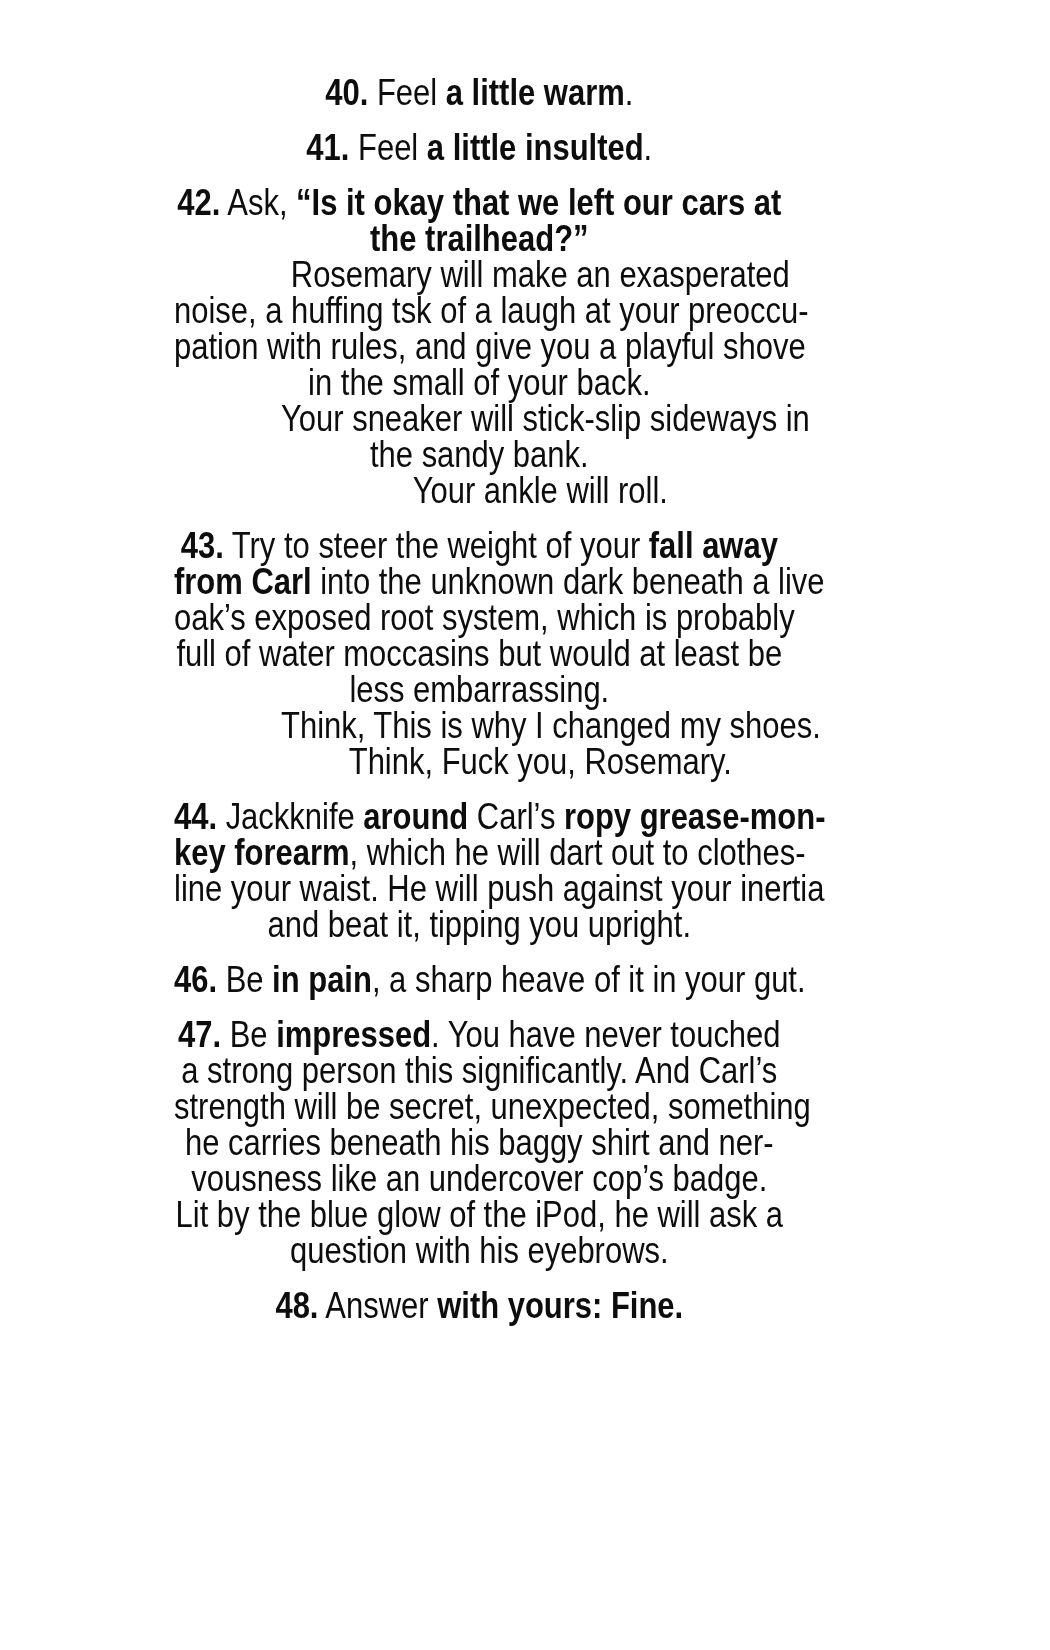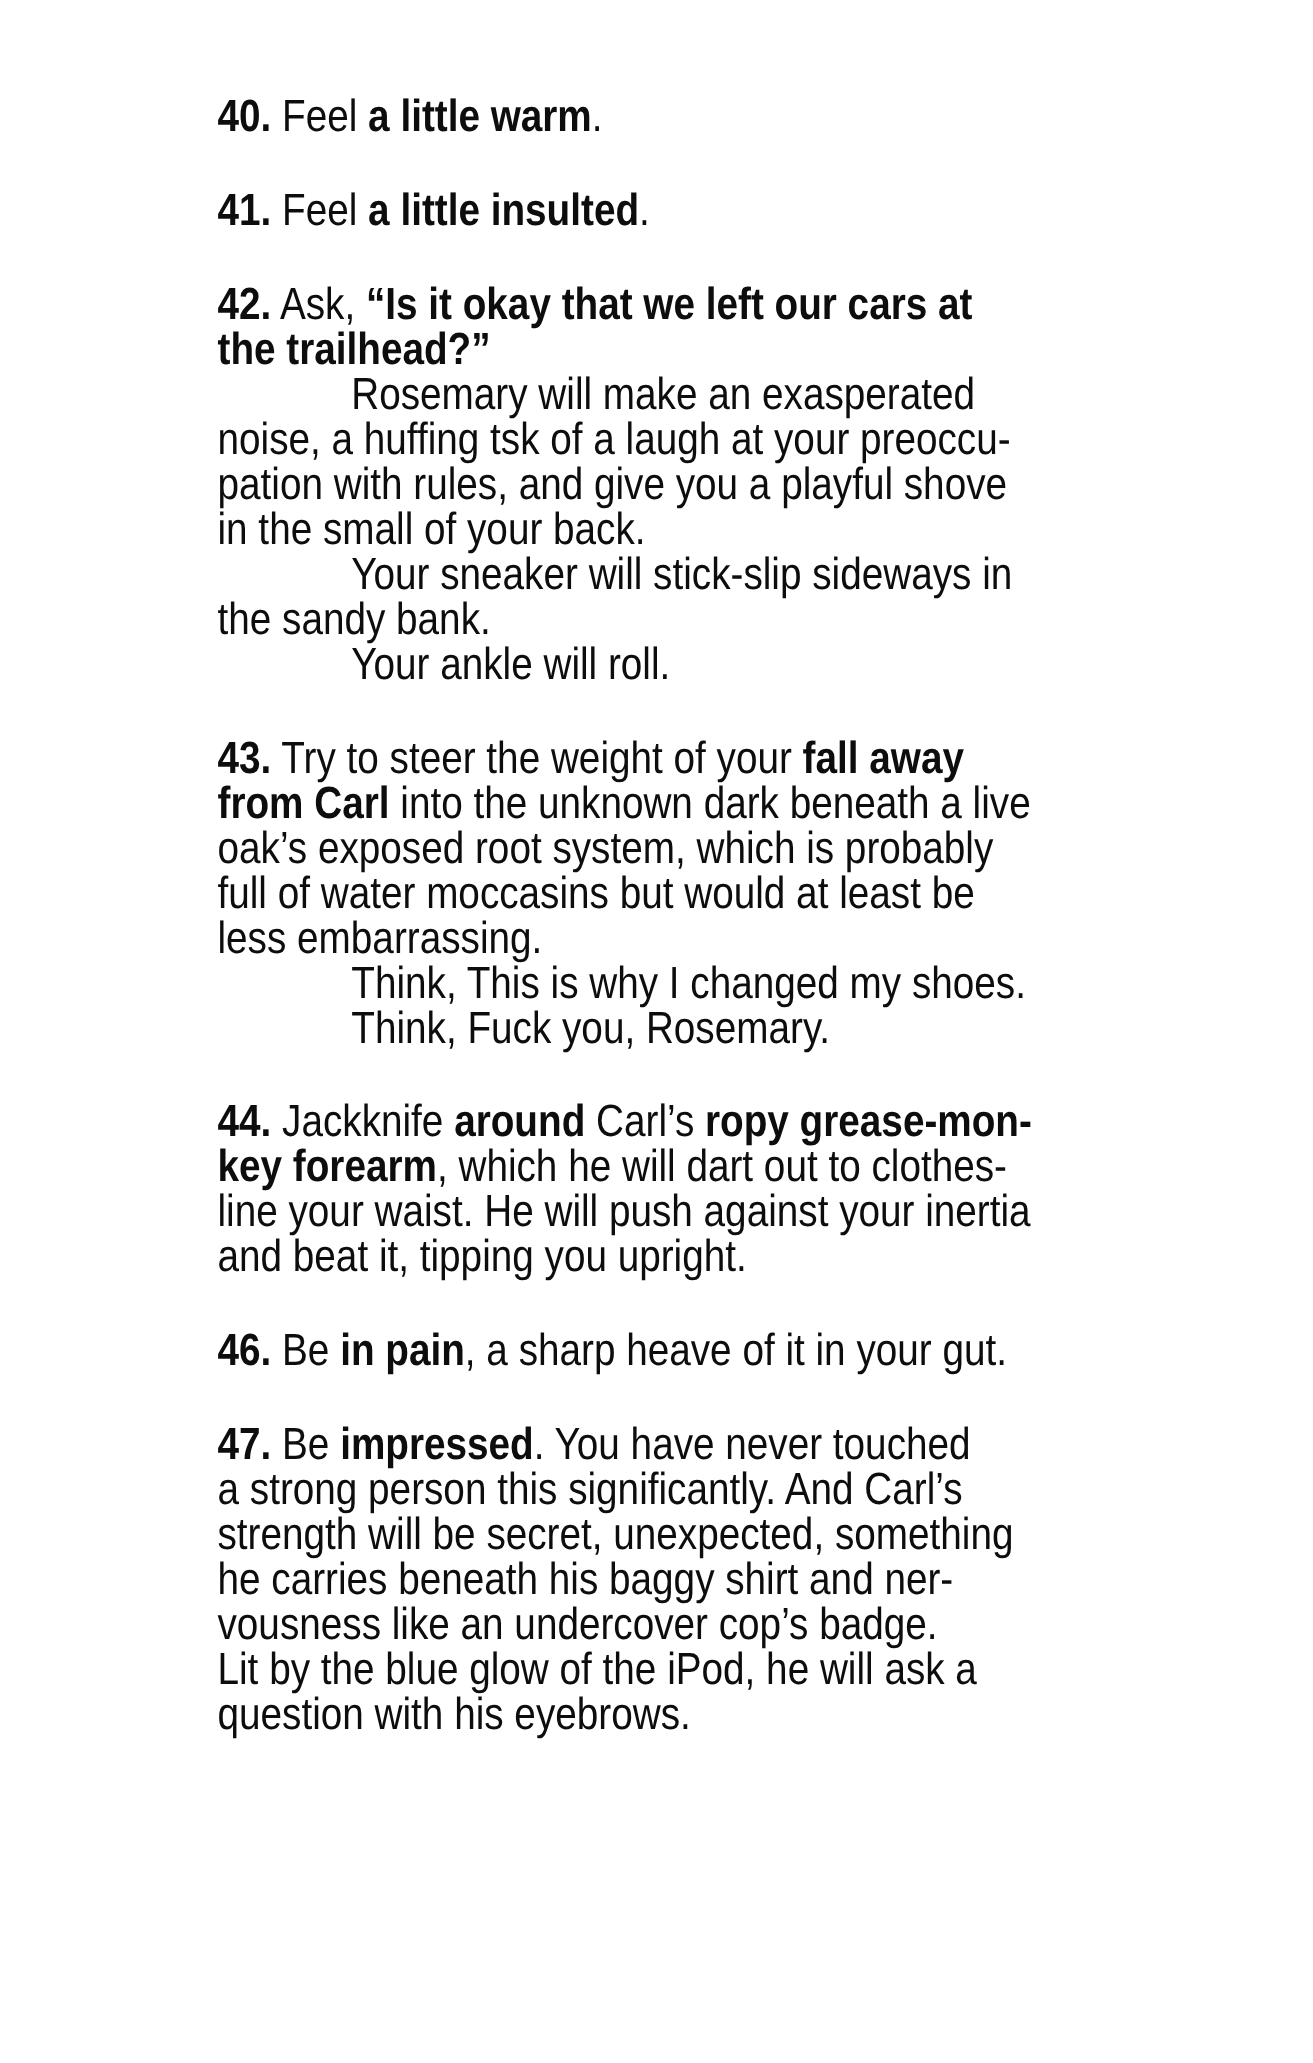--- a/index.html
+++ b/index.html
@@ -10,34 +10,35 @@
     width: 1050px;
     height: 1650px;
     background: #ffffff;
     overflow: hidden;
     position: relative;
   }
   .page {
     position: absolute;
     inset: 0;
     background: #ffffff;
+    text-align: center;
   }
   .content {
     position: absolute;
     left: 174px;
     top: 75px;
     width: 710px;
     color: #0d0d0d;
     font-family: "Liberation Sans", sans-serif;
     font-size: 36px;
     line-height: 36px;
     font-weight: 400;
   }
   .block + .block {
-    margin-top: 39px;
+    margin-top: 19px;
   }
   .line {
     white-space: nowrap;
     transform: scaleX(0.86);
     transform-origin: 0 50%;
     letter-spacing: 0;
   }
   .line.indent {
     margin-left: 107px;
   }
@@ -87,14 +88,17 @@
       </div>
       <div class="block">
         <div class="line"><span class="b">47.</span><span> Be </span><span class="b">impressed</span><span>. You have never touched</span></div>
         <div class="line"><span>a strong person this significantly. And Carl’s</span></div>
         <div class="line"><span>strength will be secret, unexpected, something</span></div>
         <div class="line"><span>he carries beneath his baggy shirt and ner-</span></div>
         <div class="line"><span>vousness like an undercover cop’s badge.</span></div>
         <div class="line"><span>Lit by the blue glow of the iPod, he will ask a</span></div>
         <div class="line"><span>question with his eyebrows.</span></div>
       </div>
+      <div class="block">
+        <div class="line"><span class="b">48.</span><span> Answer </span><span class="b">with yours: Fine.</span></div>
+      </div>
     </div>
 </div>
 
 </body></html>

